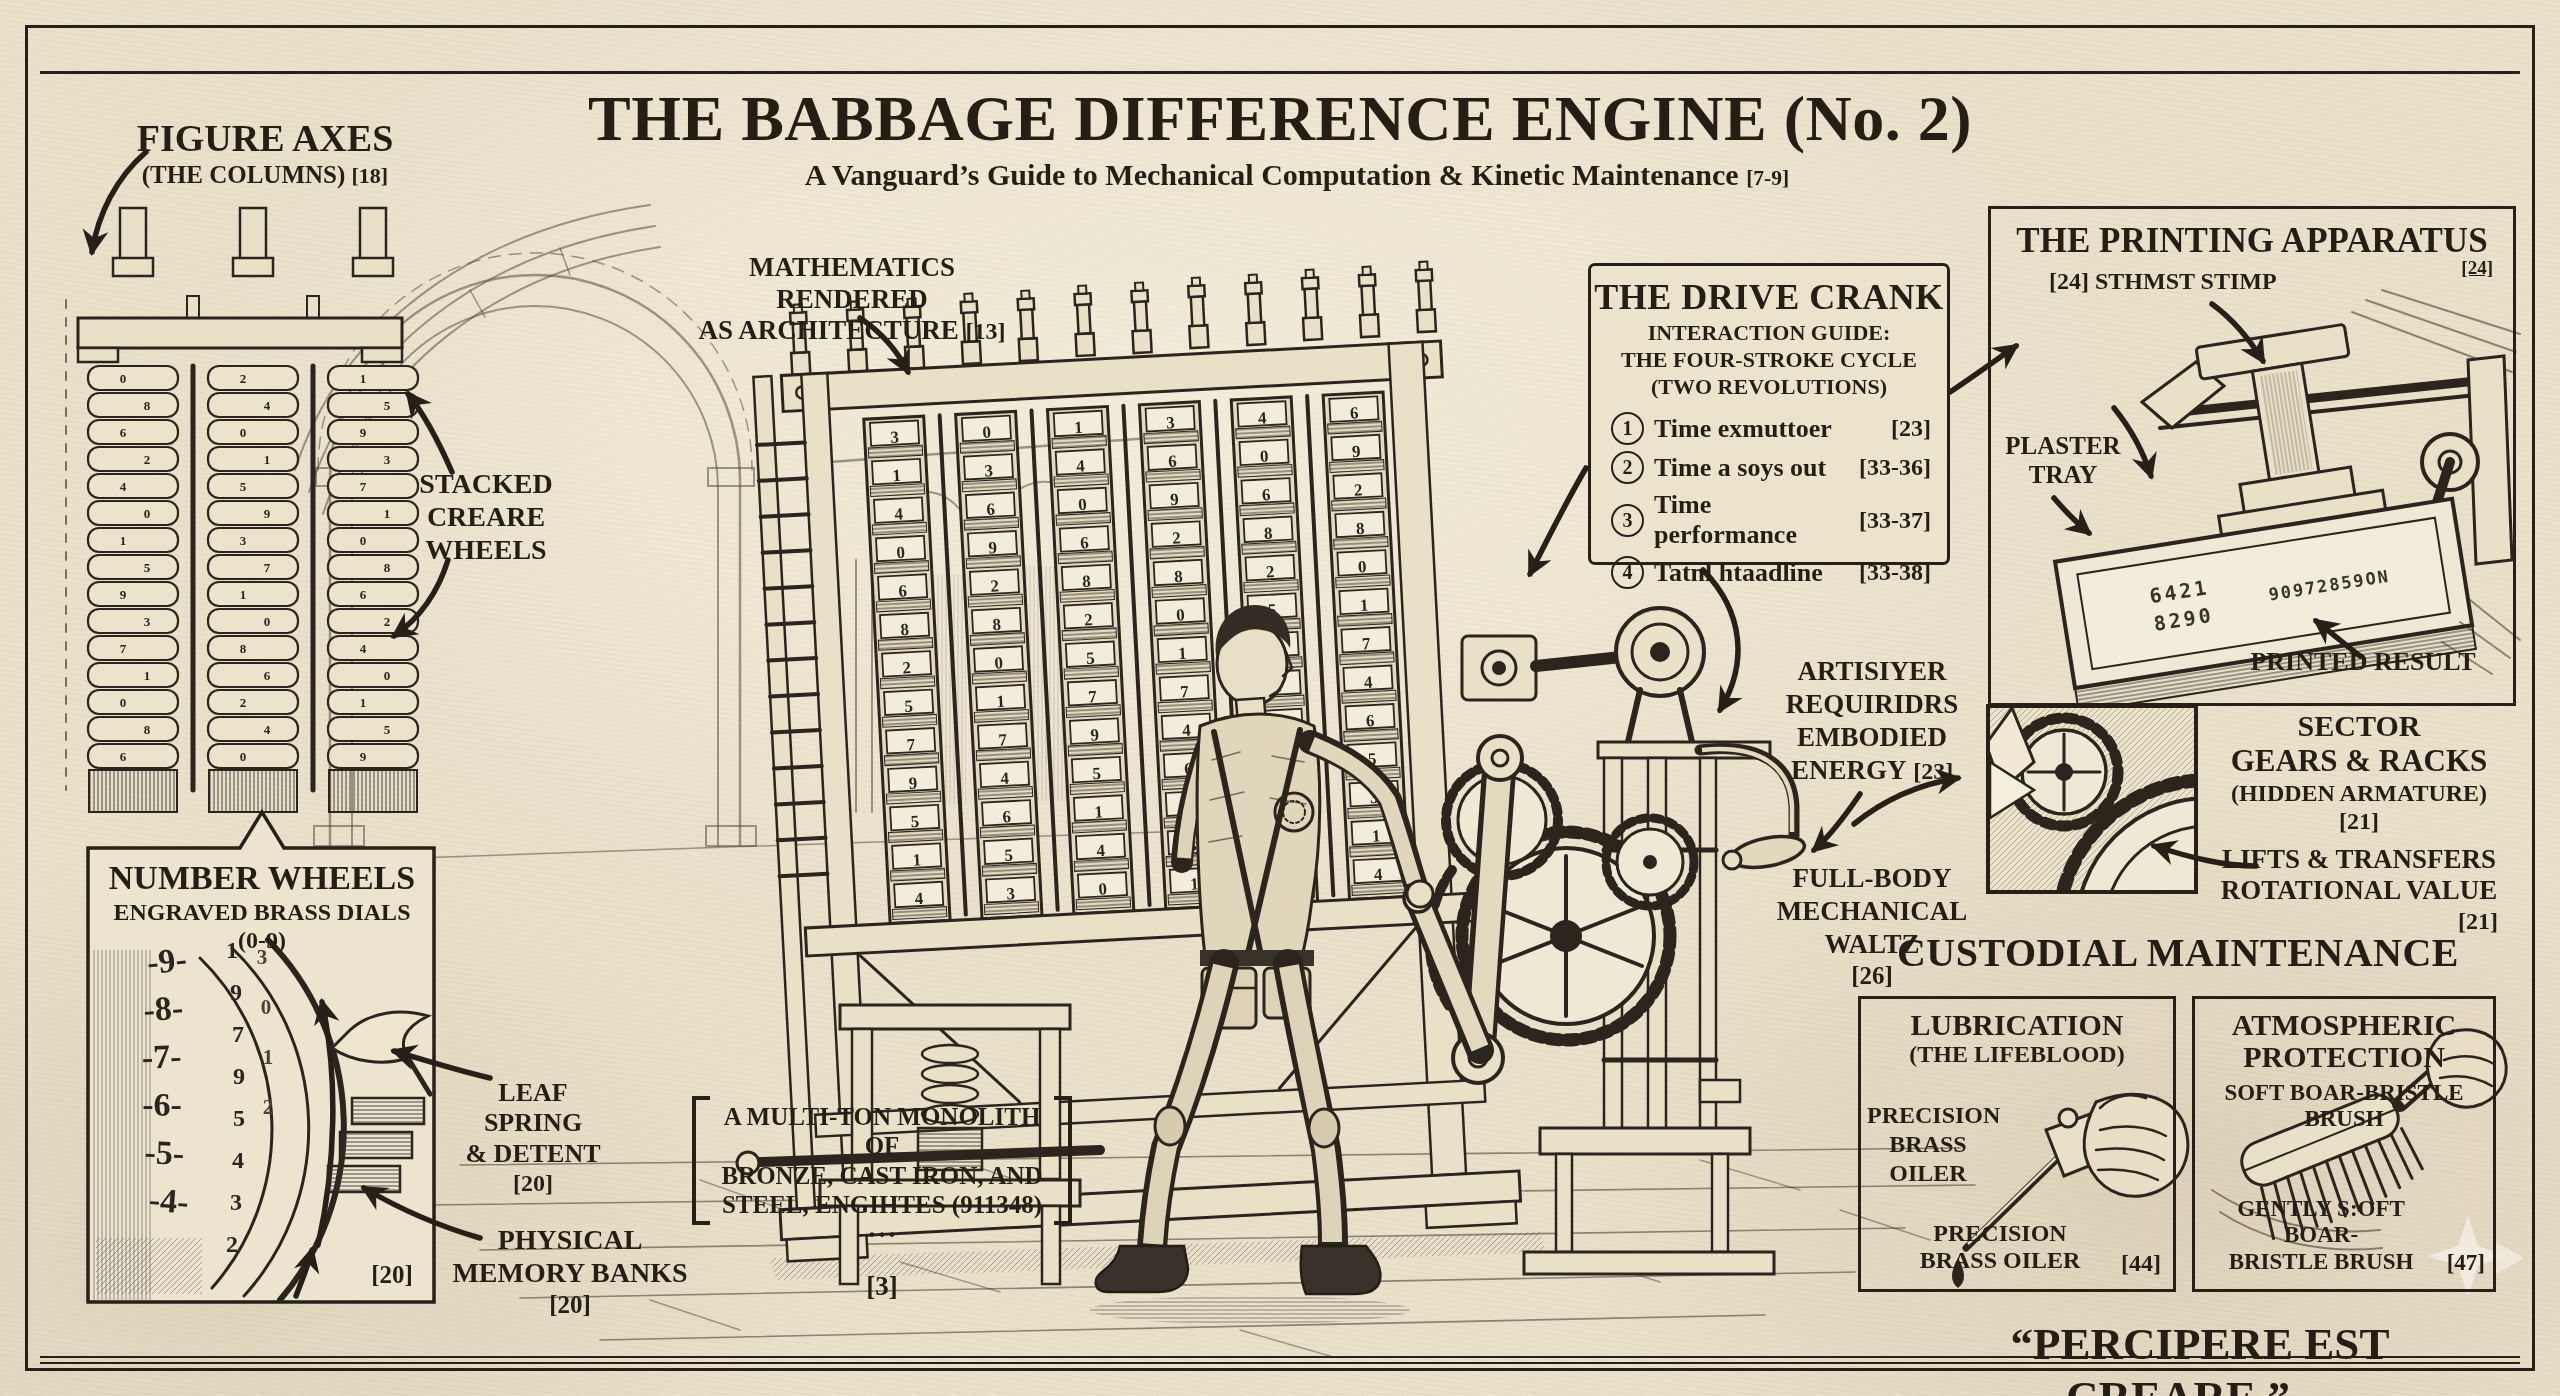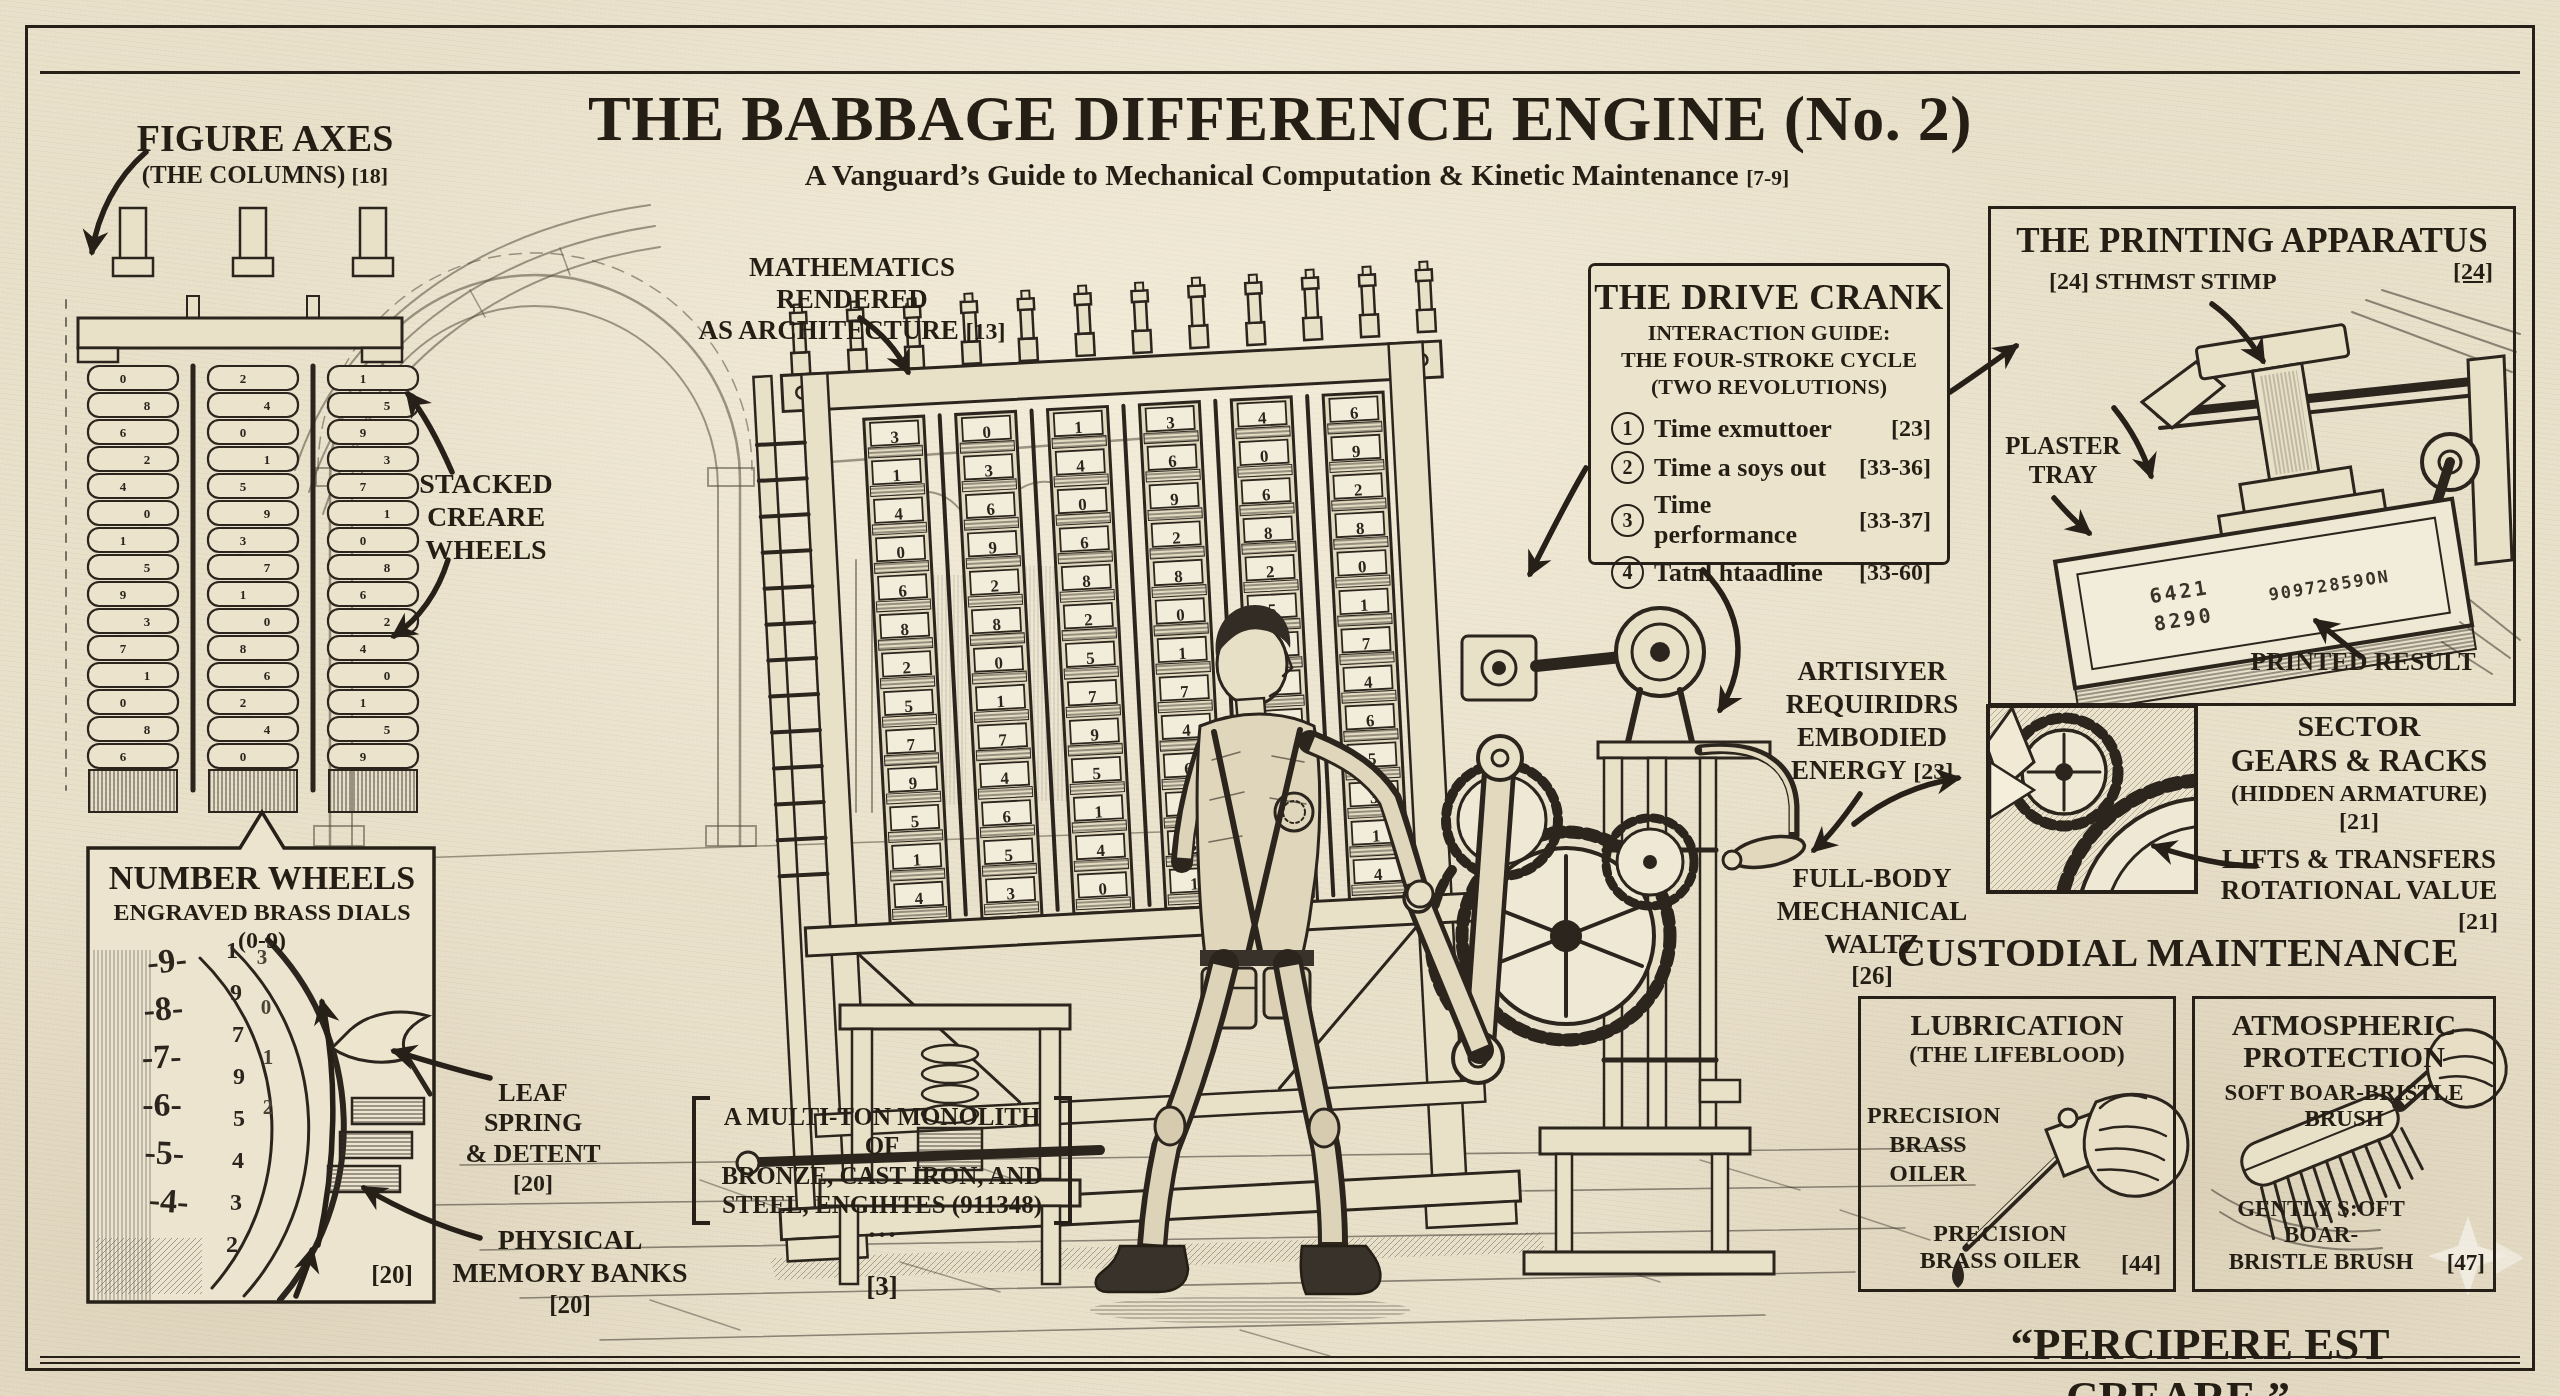--- a/index.html
+++ b/index.html
@@ -804,42 +804,42 @@
         <span class="stepref">[33-36]</span>
       </div>
       <div class="step">
         <span class="circ">3</span>
         <span class="steplab">Time performance</span>
         <span class="stepref">[33-37]</span>
       </div>
       <div class="step">
         <span class="circ">4</span>
         <span class="steplab">Tatnl htaadline</span>
-        <span class="stepref">[33-60]</span>
+        <span class="stepref">[33-38]</span>
       </div>
     </div>
   </div>
 
   <div class="ov lbl" style="left:1772px;top:655px;width:200px;font-size:27px;line-height:1.22;">
     <div>ARTISIYER</div>
     <div>REQUIRIDRS</div>
     <div>EMBODIED</div>
     <div><span>ENERGY</span>&nbsp;<span style="font-size:24px;">[23]</span></div>
   </div>
 
   <div class="ov lbl" style="left:1772px;top:862px;width:200px;font-size:27px;line-height:1.22;">
     <div>FULL-BODY</div>
     <div>MECHANICAL</div>
     <div>WALTZ</div>
     <div style="font-size:25px;">[26]</div>
   </div>
 
   <div class="box prbox">
     <h2>THE PRINTING APPARATUS</h2>
-    <div class="abs lbl" style="right:20px;top:48px;font-size:24px;text-decoration:underline;">[24]</div>
+    <div class="abs lbl" style="right:20px;top:48px;font-size:19px;text-decoration:underline;">[24]</div>
     <div class="abs lbl" style="left:58px;top:58px;font-size:24px;">[24] STHMST STIMP</div>
     <div class="abs lbl" style="left:10px;top:222px;width:124px;font-size:25px;">
       <div>PLASTER</div>
       <div>TRAY</div>
     </div>
     <div class="abs lbl" style="left:252px;top:438px;width:240px;font-size:26px;">PRINTED RESULT</div>
   </div>
 
   <div class="ov lbl" style="left:2206px;top:708px;width:306px;">
     <div style="font-size:30px;">SECTOR</div>

